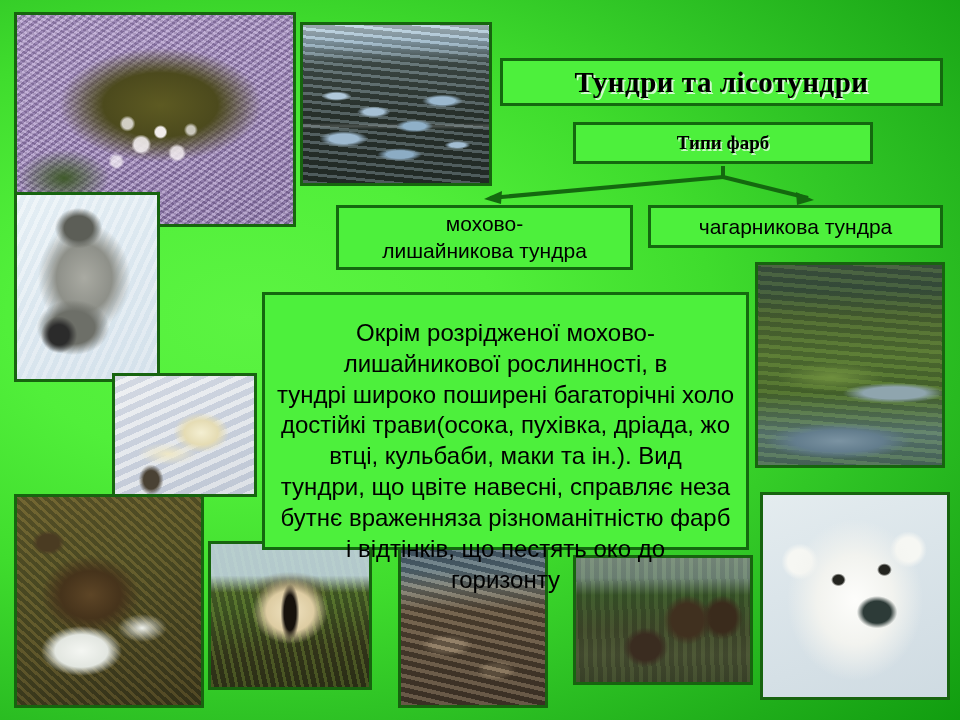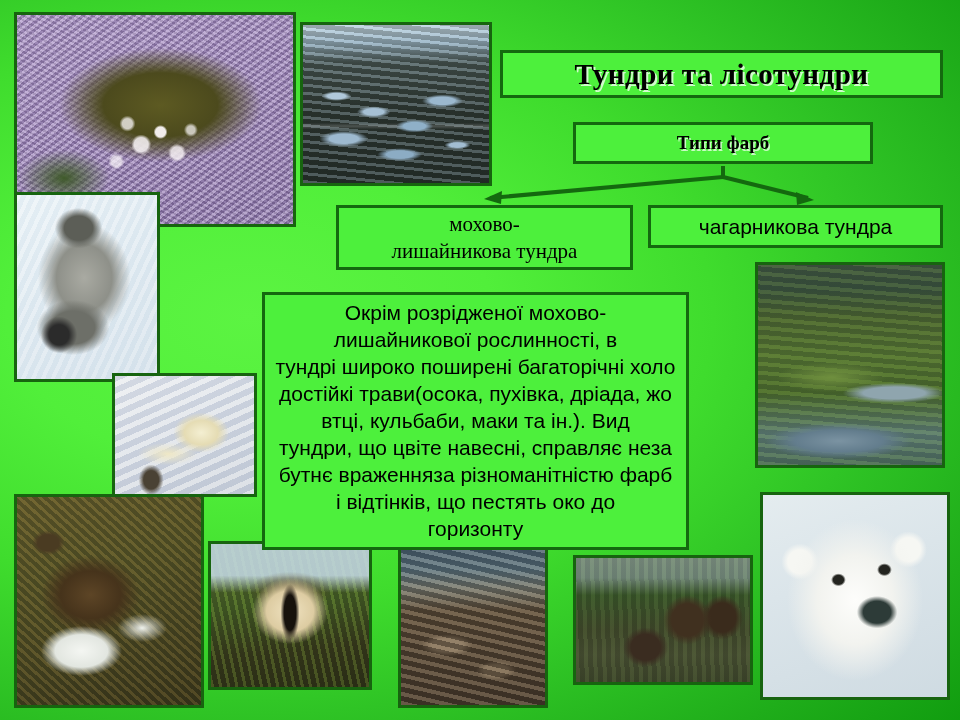--- a/index.html
+++ b/index.html
@@ -158,46 +158,45 @@
     position:absolute;
     background:#4df03c;
     border:3px solid #14690f;
     box-sizing:border-box;
     display:flex;align-items:center;justify-content:center;
     text-align:center;
     color:#000;
   }
 
   #box-title{
-    left:500px;top:50px;width:443px;height:48px;
+    left:500px;top:58px;width:443px;height:48px;
     font-family:"Liberation Serif", serif;
     font-weight:bold;font-size:29px;letter-spacing:.5px;
     text-shadow:2px 2px 0 rgba(255,255,255,.75);
   }
   #box-subtitle{
     left:573px;top:122px;width:300px;height:42px;
     font-family:"Liberation Serif", serif;
     font-weight:bold;font-size:19px;
     text-shadow:1.5px 1.5px 0 rgba(255,255,255,.7);
   }
   #box-type-1{
     left:336px;top:205px;width:297px;height:65px;
     font-size:21px;line-height:1.26;
     padding:16px 6px;
-    font-family:Liberation Serif, serif;
   }
   #box-type-2{
     left:648px;top:205px;width:295px;height:43px;
     font-size:21px;
   }
   #box-body{
-    left:262px;top:292px;width:427px;height:258px;
-    font-size:21px;line-height:1.285;
+    left:262px;top:292px;width:487px;height:258px;
+    font-size:24px;line-height:1.285;
     align-items:flex-start;
-    padding:5px 4px 0 4px;
+    padding:23px 4px 0 4px;
     white-space:pre-line;
     z-index:1;
   }
 </style>
 </head>
 <body>
 
 <div id="slide">
 
   <div class="photo" id="p-lichen">

